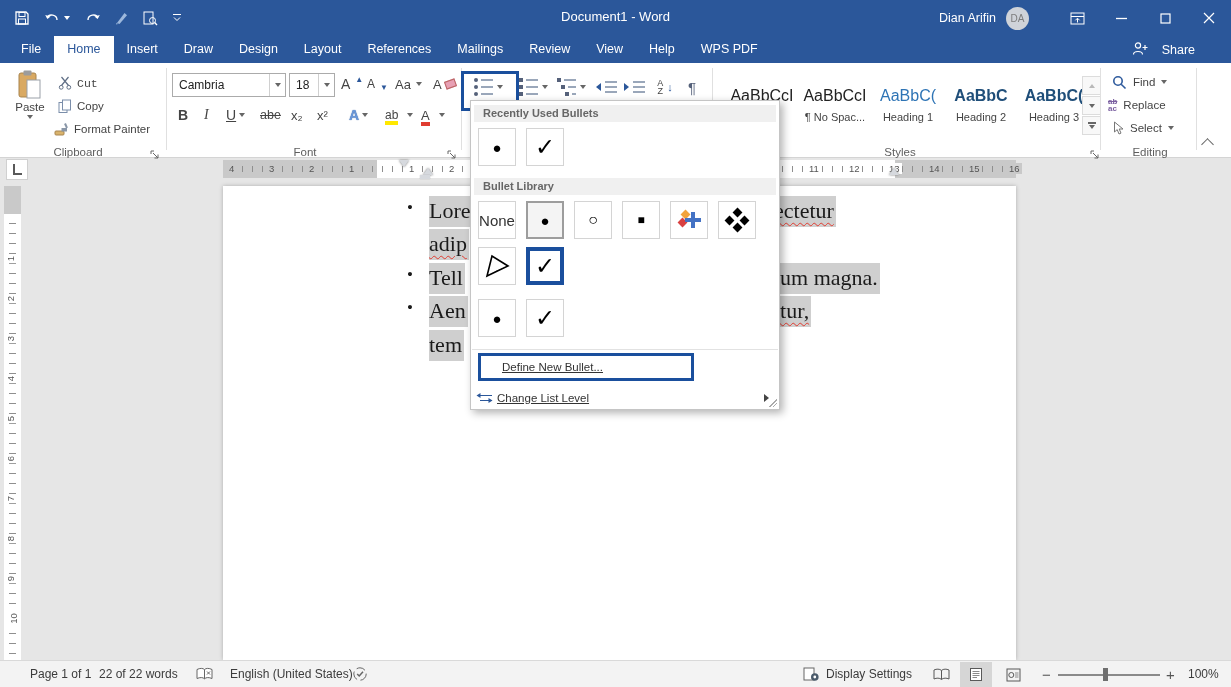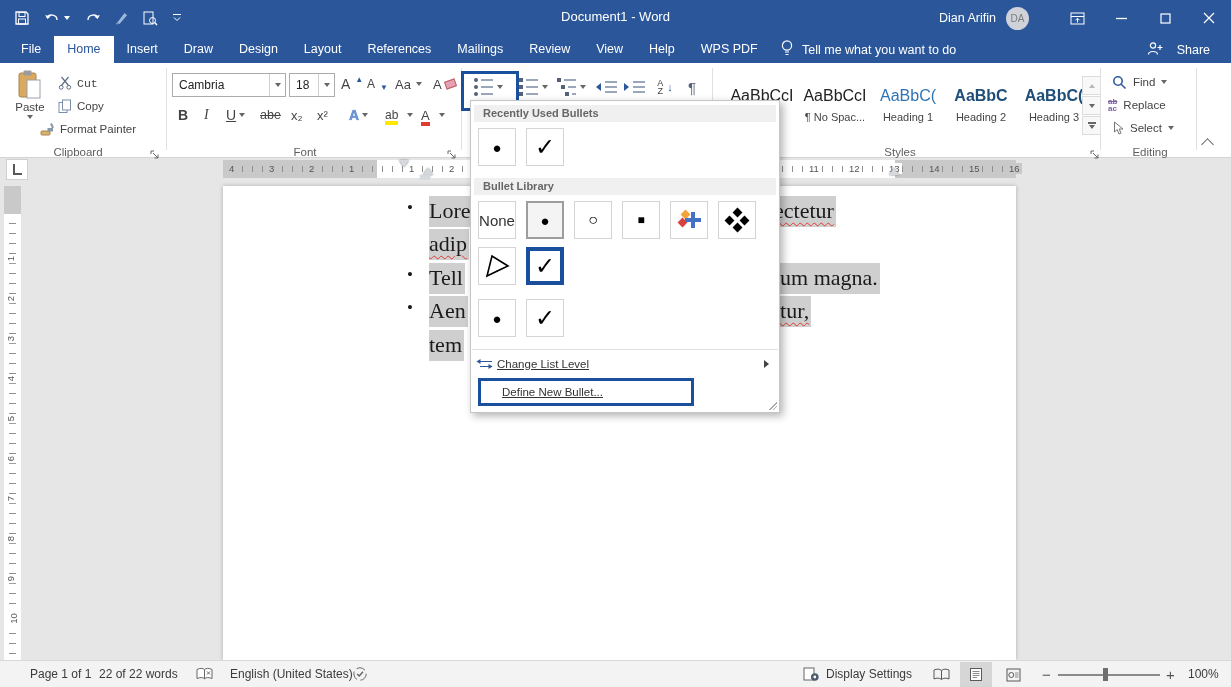--- a/index.html
+++ b/index.html
@@ -14,21 +14,21 @@
   .username{color:#fff;font-size:12.5px;margin-right:10px;}
   .avatar{width:23px;height:23px;border-radius:50%;background:#cfd3d9;color:#7d7d7d;font-size:10px;
           display:flex;align-items:center;justify-content:center;margin-right:26px;}
   .winbtn{width:44px;height:36px;display:flex;align-items:center;justify-content:center;}
   
   .tabrow{position:absolute;left:0;top:36px;width:100%;height:27px;background:#2b579a;}
   #tabs{display:flex;height:27px;padding-left:8px;}
   .tab{color:#fff;font-size:12.5px;line-height:27px;padding:0 13px;}
   .tab.active{background:#fff;color:#2b579a;}
   .tellme{position:absolute;left:780px;top:0;height:27px;display:flex;align-items:center;gap:8px;color:#fff;font-size:12.5px;}
-  .share{position:absolute;right:21px;top:0;height:27px;display:flex;align-items:center;gap:14px;color:#fff;font-size:12.5px;}
+  .share{position:absolute;right:36px;top:0;height:27px;display:flex;align-items:center;gap:14px;color:#fff;font-size:12.5px;}
   
   .ribbon{position:absolute;left:0;top:63px;width:100%;height:94px;background:#fff;border-bottom:1px solid #d4d4d4;}
   .vdiv{position:absolute;top:5px;height:82px;width:1px;background:#e0e0e0;}
   .gl{position:absolute;top:83px;font-size:11.5px;color:#5e5e5e;text-align:center;}
   .dlaunch{position:absolute;width:12px;height:12px;}
   .smallbtn{position:absolute;display:flex;align-items:center;gap:5px;font-size:11.5px;color:#444;height:20px;}
   .chev{width:0;height:0;border-left:3.5px solid transparent;border-right:3.5px solid transparent;border-top:4px solid #666;display:inline-block;}
   .chev.w{border-top-color:#fff;}
   
   .pastebtn{position:absolute;left:8px;top:6px;width:44px;height:72px;display:flex;flex-direction:column;align-items:center;font-size:11.5px;color:#444;}
@@ -221,29 +221,20 @@
         <div class="tab">Draw</div>
         <div class="tab">Design</div>
         <div class="tab">Layout</div>
         <div class="tab">References</div>
         <div class="tab">Mailings</div>
         <div class="tab">Review</div>
         <div class="tab">View</div>
         <div class="tab">Help</div>
         <div class="tab">WPS PDF</div>
       </div>
-    <div class="tellme">
-      <span>
-        <svg width="14" height="19">
-            <circle cx="7" cy="6.5" r="4.6" fill="none" stroke="#fff" stroke-width="1.2"></circle>
-            <path d="M5 13 h4 M5.5 15.5 h3" stroke="#fff" stroke-width="1.2"></path>
-          </svg>
-      </span>
-      <span>Tell me what you want to do</span>
-    </div>
     <div class="share">
       <span>
         <svg width="16" height="15">
             <circle cx="6" cy="4.5" r="2.6" fill="none" stroke="#fff" stroke-width="1.2"></circle>
             <path d="M1.5 13.5 C1.5 9.5 10.5 9.5 10.5 13.5" fill="none" stroke="#fff" stroke-width="1.2"></path>
             <path d="M13 4 v5 M10.5 6.5 h5" stroke="#fff" stroke-width="1.2"></path>
           </svg>
       </span>
       <span>Share</span>
     </div>
@@ -268,21 +259,21 @@
         </svg>
       <span>Cut</span>
     </div>
     <div class="smallbtn" style="left:58px;top:33px;">
       <svg width="14" height="15">
           <rect x="1" y="3.5" width="8" height="10" fill="#fff" stroke="#7b8eaa"></rect>
           <rect x="4.5" y="1" width="8" height="10" fill="#fff" stroke="#7b8eaa"></rect>
         </svg>
       <span>Copy</span>
     </div>
-    <div class="smallbtn" style="left:40px;top:56px;">
+    <div class="smallbtn" style="left:54px;top:56px;">
       <svg width="15" height="14">
           <rect x="1" y="9" width="9" height="4" rx="1" fill="#d9b36c" stroke="#a9854e"></rect>
           <rect x="7.5" y="6" width="5.5" height="3.5" fill="#8a97a8"></rect>
           <path d="M11 1.5 L13 6" stroke="#8a97a8" stroke-width="2"></path>
         </svg>
       <span>Format Painter</span>
     </div>
     <div class="gl" style="left:20px;width:116px;">Clipboard</div>
     <span class="dlaunch" style="left:150px;top:84px;"><svg width="11" height="11">
           <path d="M1 4 V1 H4 M3 3 L8 8 M8 4.5 V8 H4.5" fill="none" stroke="#666"></path>
@@ -605,34 +596,34 @@
       </div>
     <div class="tiles" id="document-tiles">
         <div class="tile">
           <span class="g-dot">●</span>
         </div>
         <div class="tile">
           <span class="g-check">✓</span>
         </div>
       </div>
     <div class="psep"></div>
+    <div class="pitem define">
+      <span class="plabel">Define New Bullet...</span>
+    </div>
     <div class="pitem">
       <span class="picon">
         <svg width="17" height="10">
             <path d="M4 2.5 h12" stroke="#2b579a"></path>
             <path d="M4 7.5 h12" stroke="#2b579a"></path>
             <path d="M4.5 0 L0.5 2.5 L4.5 5 Z" fill="#2b579a"></path>
             <path d="M12.5 5 L16.5 7.5 L12.5 10 Z" fill="#2b579a"></path>
           </svg>
       </span>
       <span class="plabel">Change List Level</span>
       <span class="parrow"></span>
-    </div>
-    <div class="pitem define">
-      <span class="plabel">Define New Bullet...</span>
     </div>
     <div class="grip"></div>
   </div>
 
   <div class="annbox"></div>
 
   <div class="statusbar">
     <div class="sitem" style="left:12px;margin-left:18px;">Page 1 of 1</div>
     <div class="sitem" style="left:99px;">22 of 22 words</div>
     <div class="sitem" style="left:196px;">

